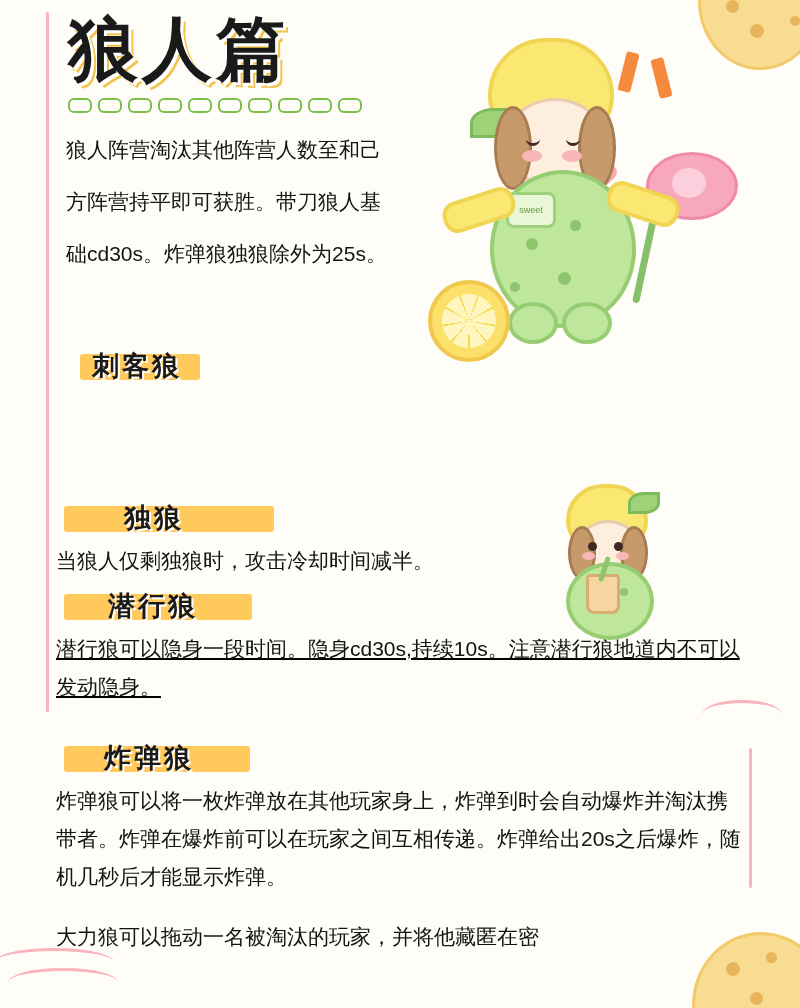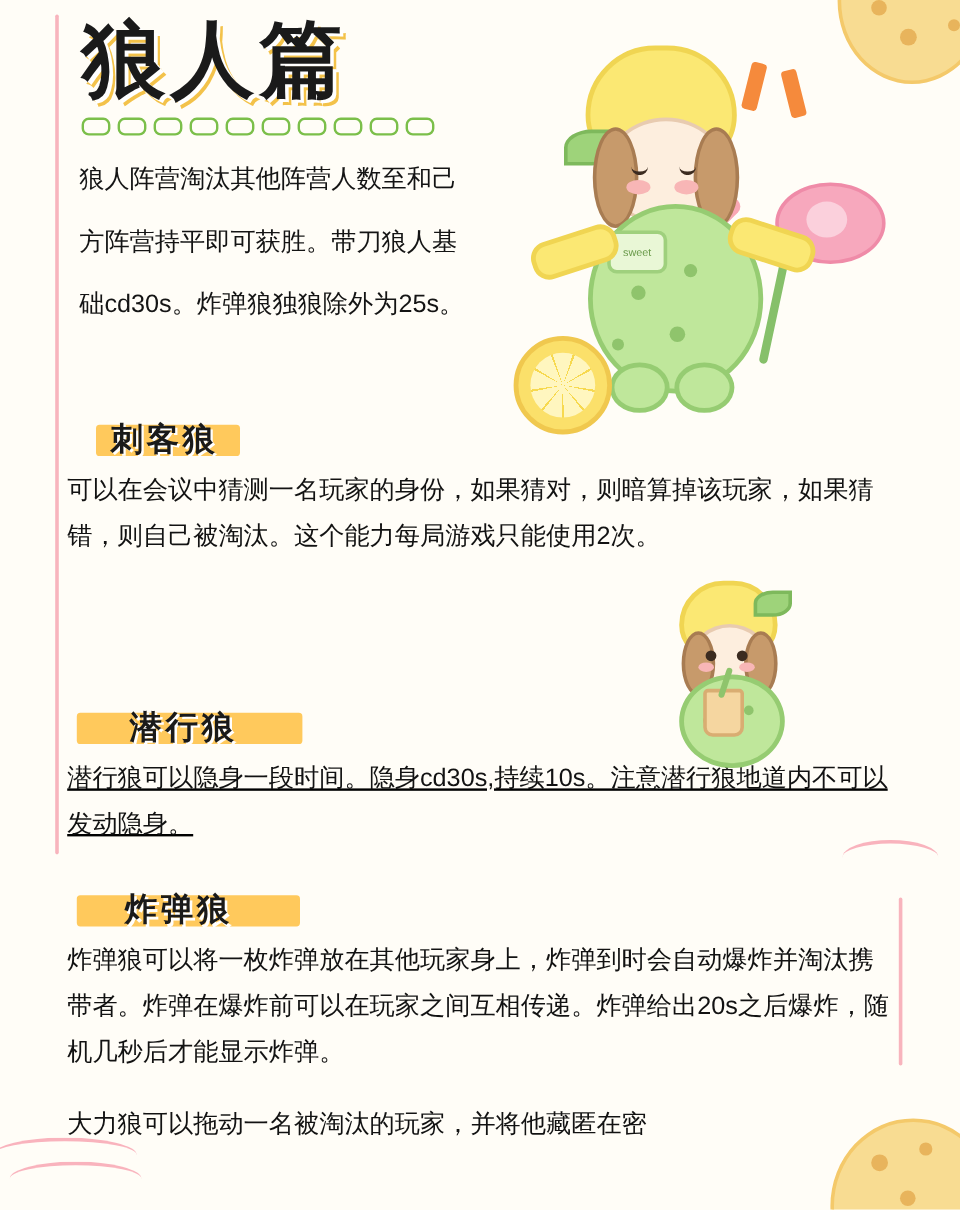--- a/index.html
+++ b/index.html
@@ -281,24 +281,28 @@
   <div class="blob" style="left:152px; top:292px; width:42px; height:34px; background:#bfe79b; border:4px solid #96cc72;"></div>
 
   <div class="lemon" style="left:18px; top:270px;"></div>
 </div>
 
 <div class="sec" style="top:348px;">
   <div class="sec-head">
     <span class="hl"></span>
     <span class="txt">刺客狼</span>
   </div>
-  <div class="sec-body">可以在会议中猜测一名玩家的身份，如果猜对，则暗算掉该玩家，如果猜错，则自己被淘汰。这个能力每局游戏只能使用2次。</div>
 </div>
 
 <div class="sec" style="top:500px;">
+  <div class="sec-head" style="margin-left:56px;">
+    <span class="hl" style="left:-48px; right:-72px;"></span>
+    <span class="txt">独狼</span>
+  </div>
+  <div class="sec-body narrow">当狼人仅剩独狼时，攻击冷却时间减半。</div>
 </div>
 
 <div class="sec" style="top:588px;text-decoration:underline;">
   <div class="sec-head" style="margin-left:40px;">
     <span class="hl" style="left:-32px; right:-36px;"></span>
     <span class="txt">潜行狼</span>
   </div>
   <div class="sec-body">潜行狼可以隐身一段时间。隐身cd30s,持续10s。注意潜行狼地道内不可以发动隐身。</div>
 </div>
 

